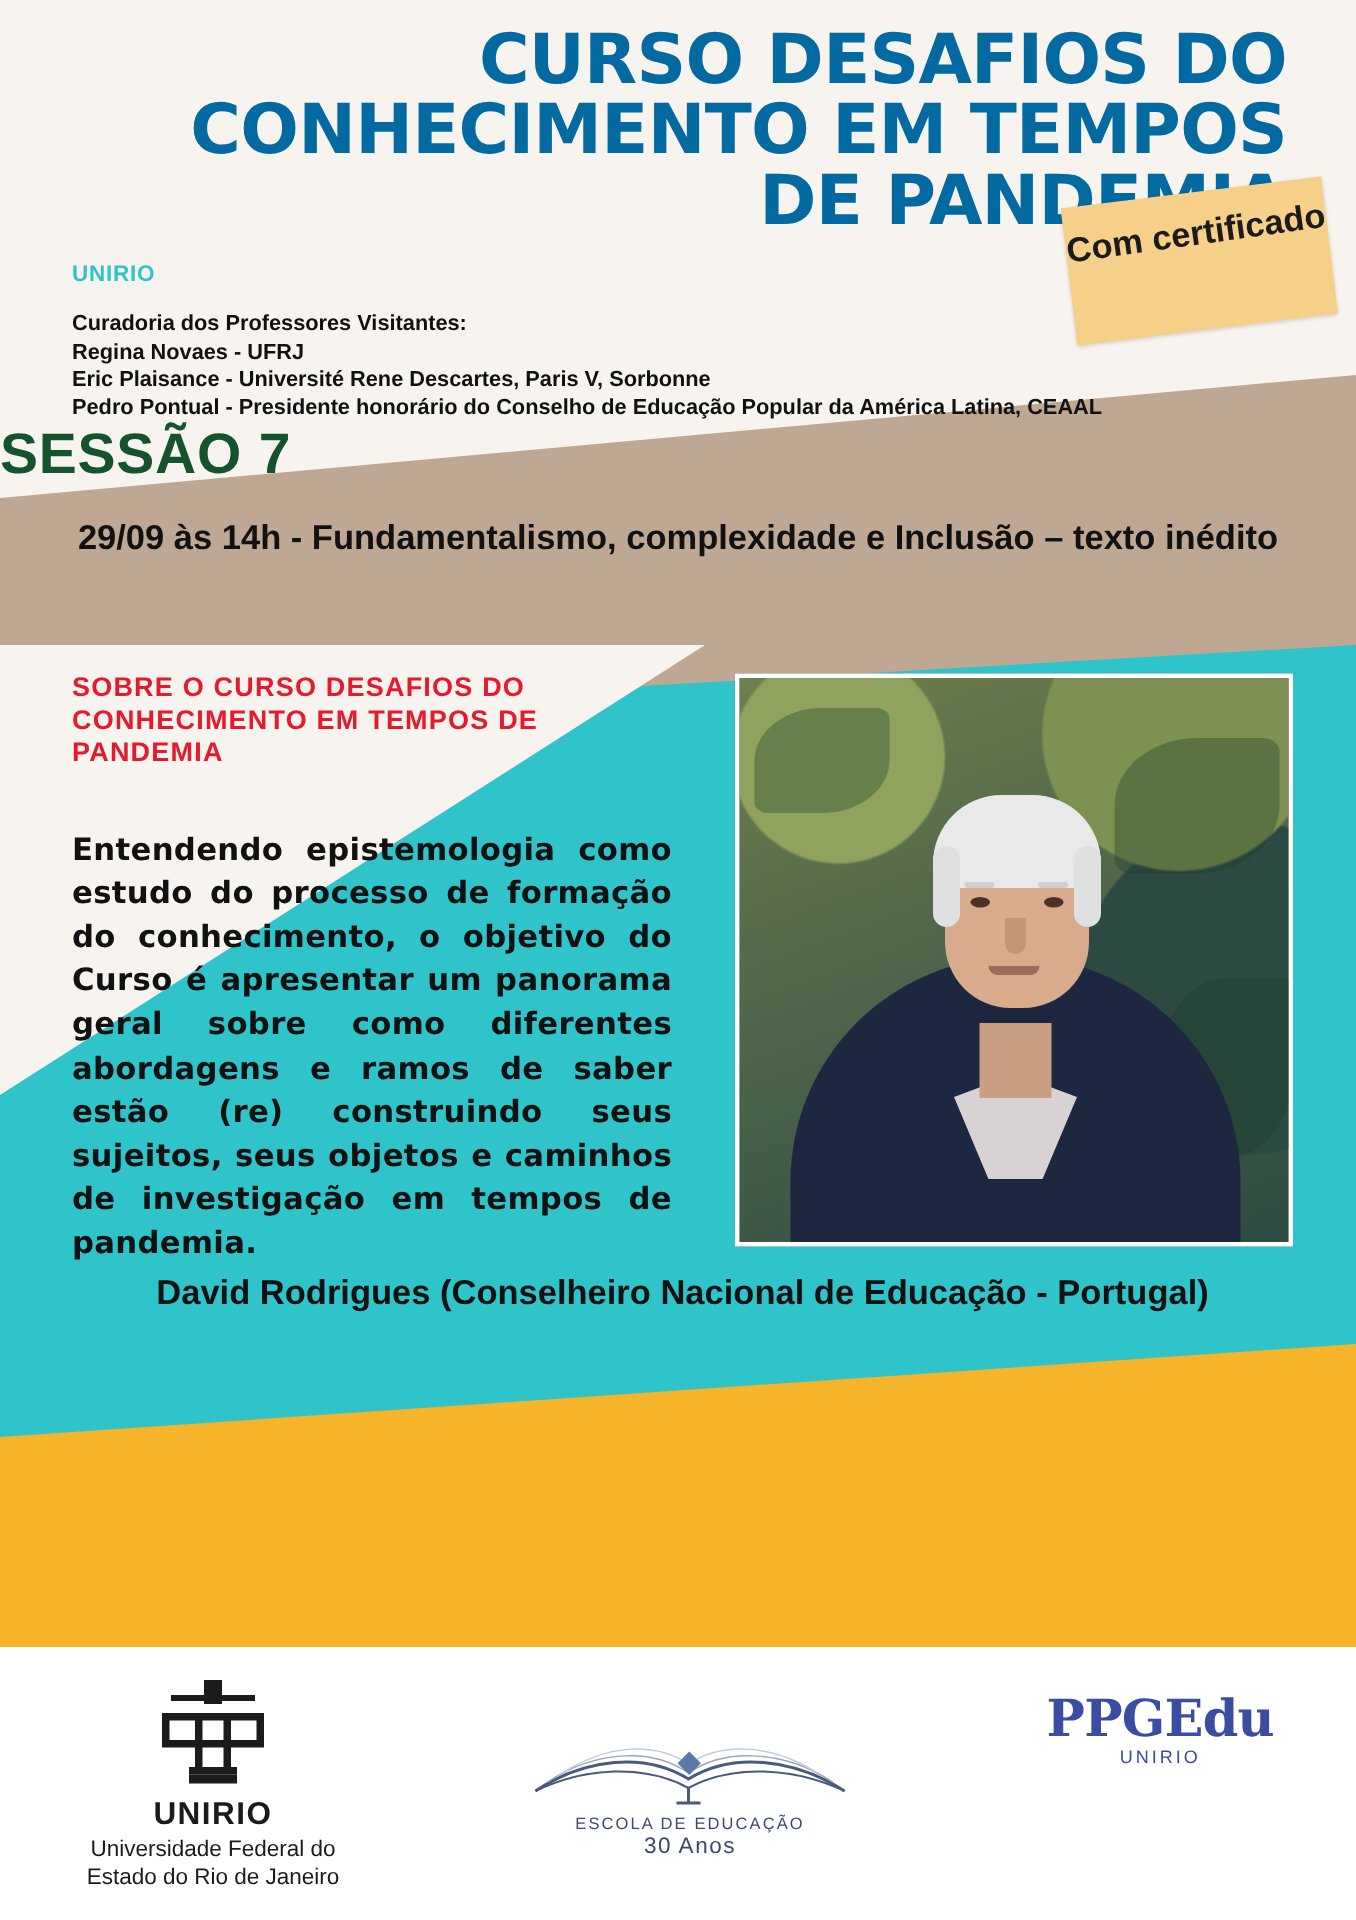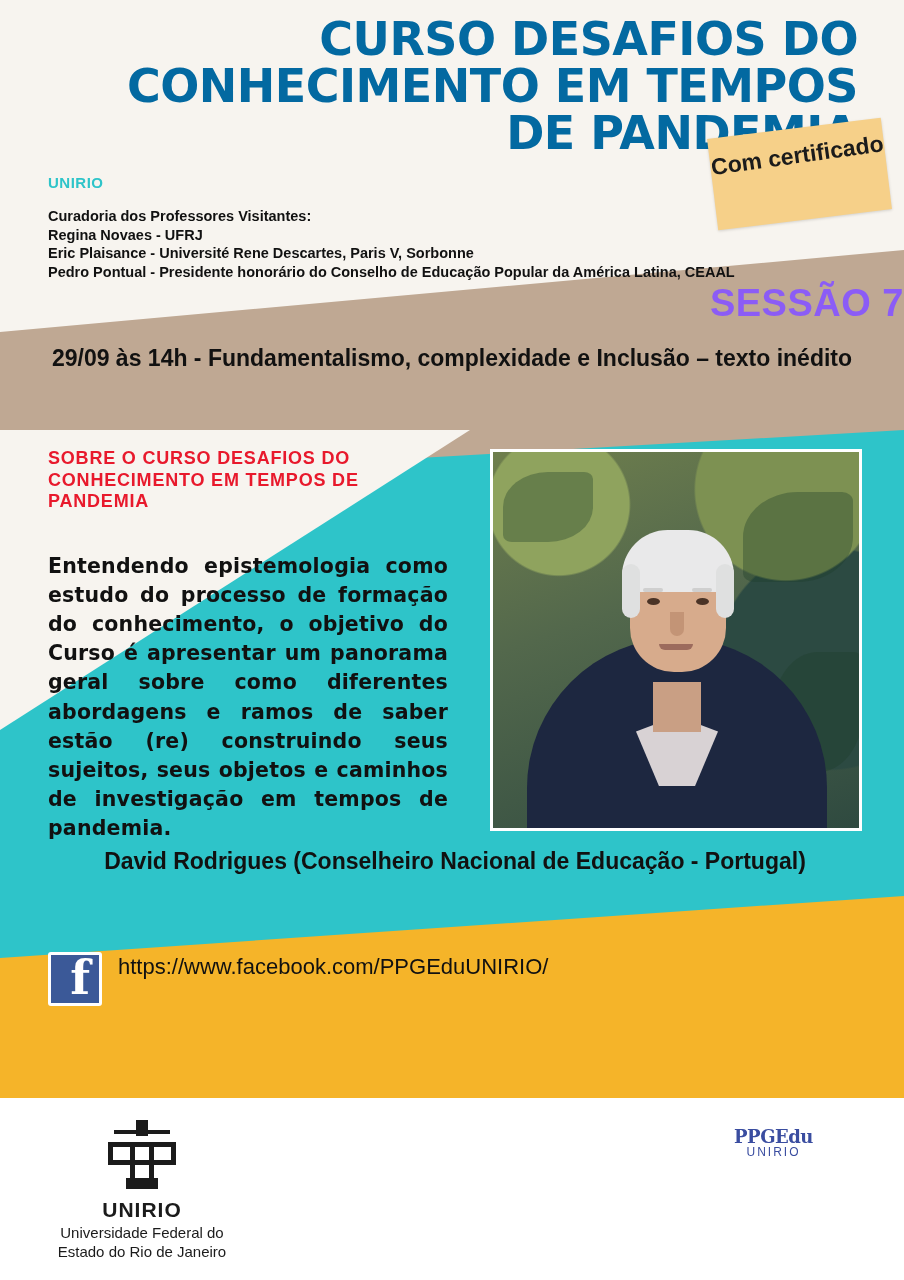--- a/index.html
+++ b/index.html
@@ -110,24 +110,24 @@
     line-height: 1.15;
     color: #1b1b1b;
     transform: rotate(-1deg);
   }
 
   
   .sessao {
     position: absolute;
     left: 0; top: 282px;
     width: 904px;
-    text-align: right;
+    text-align: left;
     font-size: 38px;
     font-weight: bold;
-    color: #8b5cf6;
+    color: #14532d;
     letter-spacing: 0.5px;
   }
   .session-info {
     position: absolute;
     left: 42px; top: 345px;
     width: 820px;
     text-align: center;
     font-size: 23px;
     line-height: 1.18;
     font-weight: bold;
@@ -408,21 +408,21 @@
     font-family: "DejaVu Serif", serif;
   }
   .ppg-anos {
     position: absolute;
     left: 0; top: 50px; width: 104px;
     text-align: center;
     font-size: 10px;
     color: #4b5fa8;
   }
   .ppg-name {
-    font-size: 18px;
+    font-size: 34px;
     font-weight: bold;
     color: #3a4da0;
     font-family: "DejaVu Serif", serif;
     letter-spacing: -0.5px;
   }
   .ppg-sub {
     font-size: 12px;
     color: #3a4da0;
     letter-spacing: 2px;
     margin-top: -2px;
@@ -472,44 +472,56 @@
     <div class="ph-brow l"></div>
     <div class="ph-brow r"></div>
     <div class="ph-eye l"></div>
     <div class="ph-eye r"></div>
     <div class="ph-nose"></div>
     <div class="ph-mouth"></div>
   </div>
 
   <div class="speaker">David Rodrigues (Conselheiro Nacional de Educação - Portugal)</div>
 
-  <div class="link-row fb-row">
-    <div class="fb-icon"></div>
-    <div class="link-text">https://www.facebook.com/PPGEduUNIRIO/</div>
-  </div>
 
   <div class="footer">
 
     <div class="logo-unirio">
       <div class="unirio-mark">
         <div class="bar" style="left:36px;top:0;width:12px;height:16px;"></div>
         <div class="bar" style="left:14px;top:10px;width:56px;height:4px;"></div>
         <div class="bar" style="left:8px;top:22px;width:68px;height:5px;"></div>
         <div class="bar" style="left:8px;top:22px;width:5px;height:22px;"></div>
         <div class="bar" style="left:71px;top:22px;width:5px;height:22px;"></div>
         <div class="bar" style="left:30px;top:22px;width:5px;height:40px;"></div>
         <div class="bar" style="left:49px;top:22px;width:5px;height:40px;"></div>
         <div class="bar" style="left:8px;top:40px;width:68px;height:5px;"></div>
         <div class="bar" style="left:26px;top:58px;width:32px;height:5px;"></div>
         <div class="bar" style="left:26px;top:63px;width:32px;height:6px;"></div>
       </div>
       <div class="unirio-name">UNIRIO</div>
       <div class="unirio-sub">Universidade Federal do Estado do Rio de Janeiro</div>
     </div>
 
+    <div class="logo-escola">
+      <div class="book">
+        <svg width="230" height="62" viewBox="0 0 230 62">
+          <path d="M12 48 C45 26, 85 22, 114 40 C143 22, 184 26, 218 48" fill="none" stroke="#4a5a7a" stroke-width="2"></path>
+          <path d="M12 48 C45 32, 85 30, 114 46 C143 30, 184 32, 218 48" fill="#ffffff" stroke="#4a5a7a" stroke-width="1.4"></path>
+          <path d="M20 42 C50 22, 88 18, 114 36" fill="none" stroke="#9aa6bd" stroke-width="1"></path>
+          <path d="M114 36 C140 18, 180 22, 210 42" fill="none" stroke="#9aa6bd" stroke-width="1"></path>
+          <path d="M30 36 C58 18, 90 14, 114 30" fill="none" stroke="#c2cad8" stroke-width="1"></path>
+          <path d="M114 30 C138 14, 172 18, 200 36" fill="none" stroke="#c2cad8" stroke-width="1"></path>
+          <rect x="109" y="24" width="11" height="11" transform="rotate(45 114.5 29.5)" fill="#5a79a8"></rect>
+          <path d="M114 46 L114 56 M106 56 L122 56" stroke="#4a5a7a" stroke-width="2" fill="none"></path>
+        </svg>
+      </div>
+      <div class="escola-name">ESCOLA DE EDUCAÇÃO</div>
+      <div class="escola-years">30 Anos</div>
+    </div>
 
     <div class="logo-ppgedu">
       <div class="ppg-name">PPGEdu</div>
       <div class="ppg-sub">UNIRIO</div>
     </div>
 
   </div>
 </div>
 
 </body></html>

